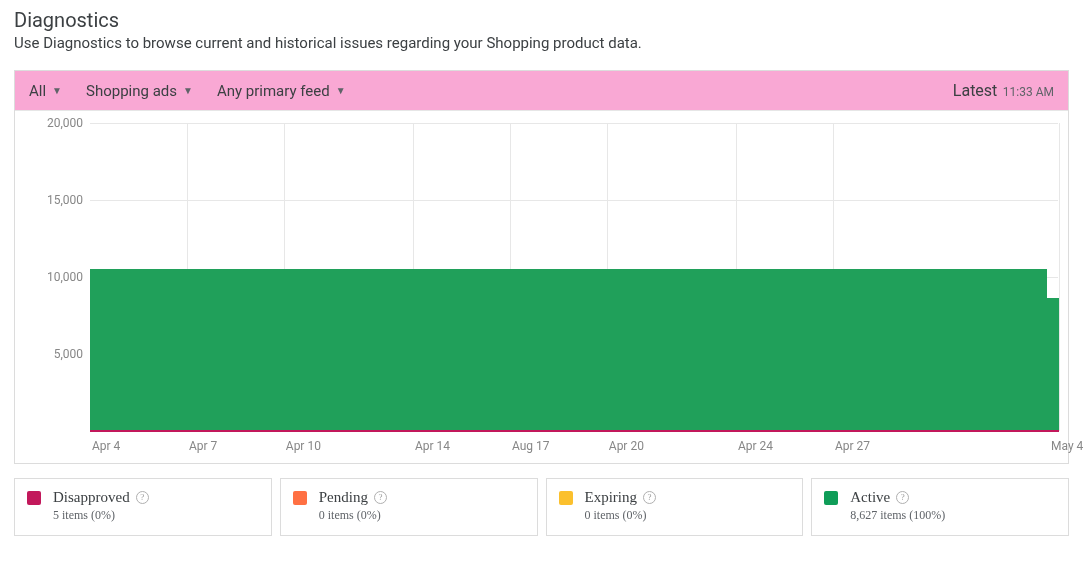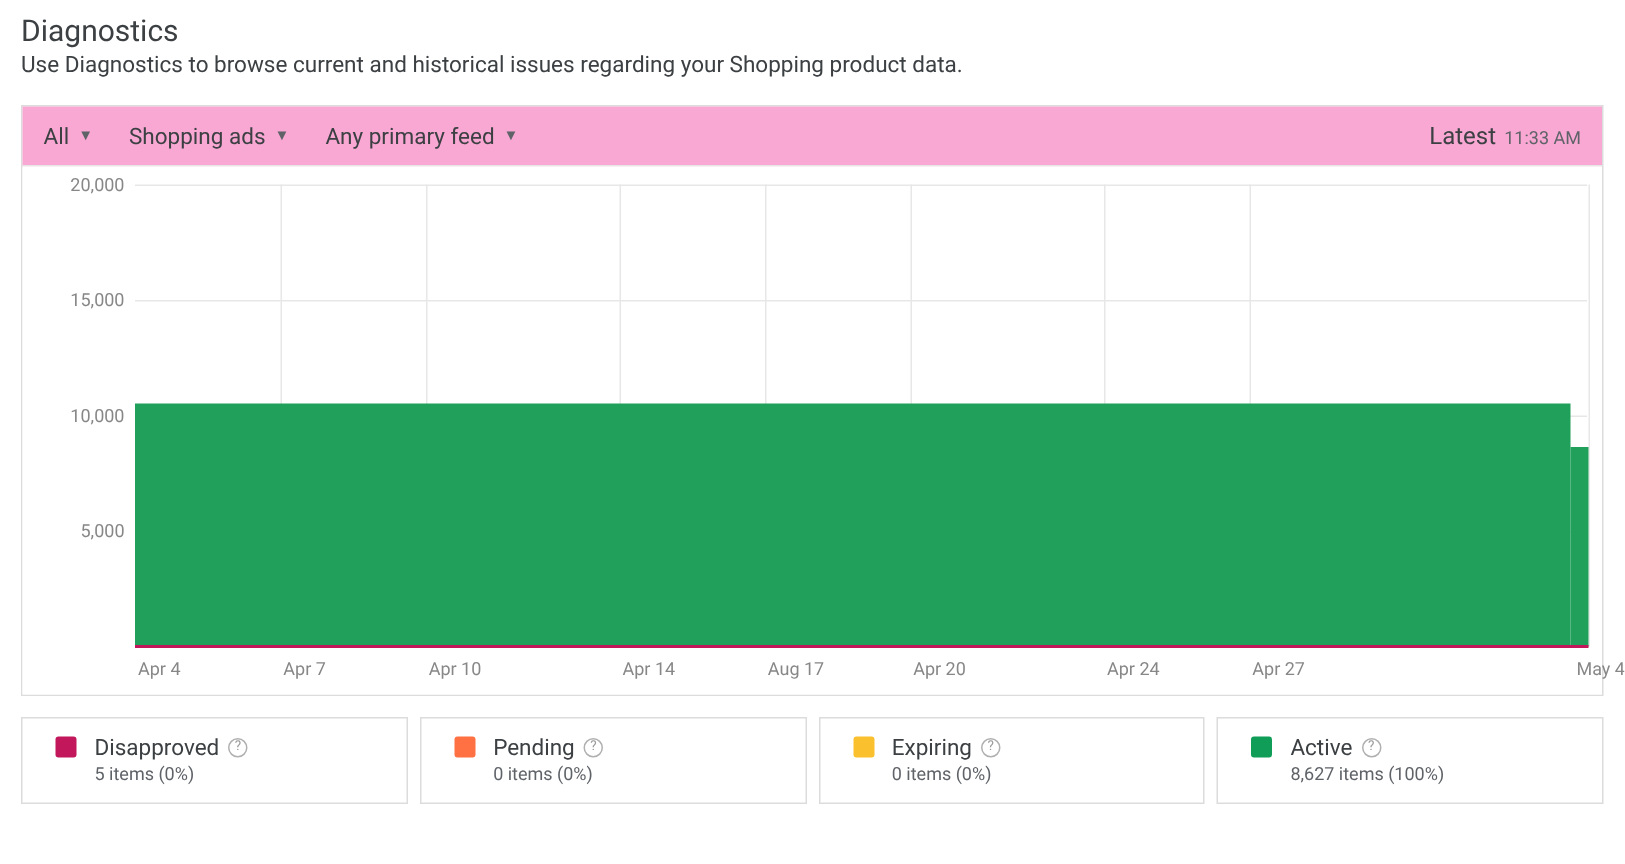--- a/index.html
+++ b/index.html
@@ -123,25 +123,26 @@
   }
 
   .legend-row {
     display: grid;
     grid-template-columns: repeat(4, 1fr);
     gap: 8px;
     margin-top: 14px;
   }
   .legend-card {
     border: 1px solid #dcdcdc;
-    padding: 10px 12px 12px 22px;
+    padding: 10px 12px 12px 12px;
     display: flex;
     align-items: flex-start;
     gap: 12px;
     cursor: pointer;
+    font-family: Liberation Serif, serif;
   }
   .swatch {
     width: 14px;
     height: 14px;
     border-radius: 2px;
     margin-top: 2px;
     flex-shrink: 0;
   }
   .legend-title {
     font-size: 15px;

